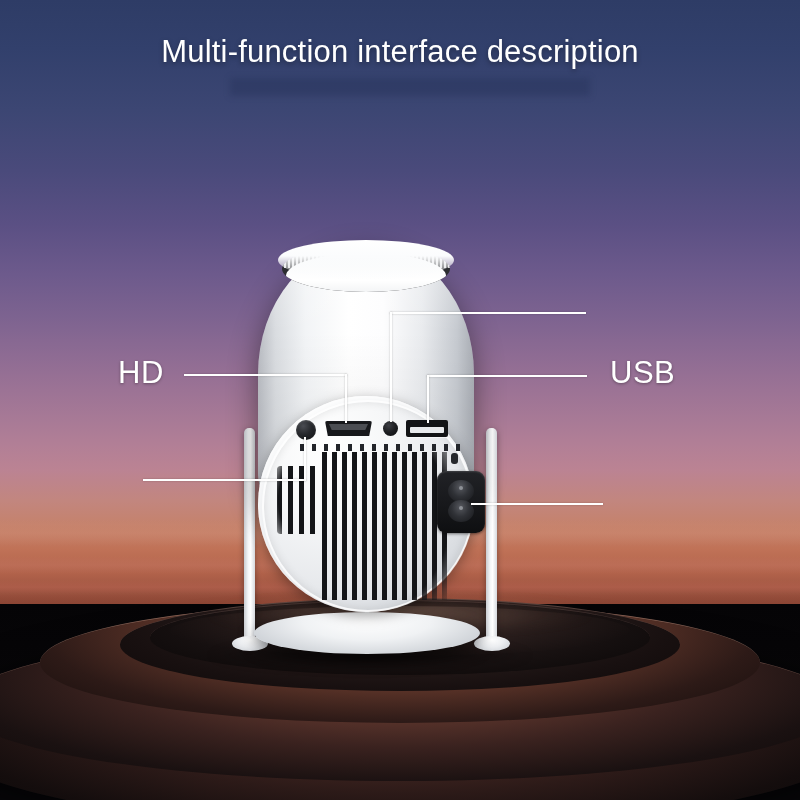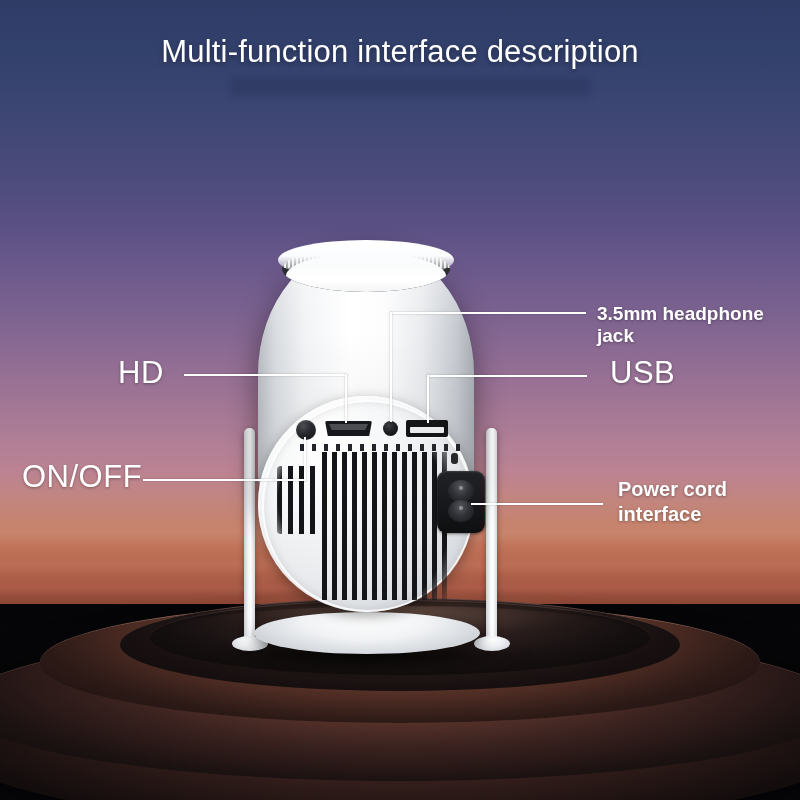--- a/index.html
+++ b/index.html
@@ -437,31 +437,27 @@
 
     <div class="socket"></div>
     <div class="socket-hole sh-top"></div>
     <div class="socket-hole sh-bot"></div>
     <div class="socket-pin sp-top"></div>
     <div class="socket-pin sp-bot"></div>
   </div>
 
   <div class="lead lead-h" style="left:390px; top:312px; width:196px;"></div>
   <div class="lead lead-v" style="left:390px; top:312px; height:110px;"></div>
-  <div class="label label-bold" style="left:597px; top:303px;">3.5mm headphone jack</div>
 
   <div class="lead lead-h" style="left:427px; top:375px; width:160px;"></div>
   <div class="lead lead-v" style="left:427px; top:375px; height:48px;"></div>
   <div class="label label-light" style="left:610px; top:355px;">USB</div>
 
   <div class="lead lead-h" style="left:471px; top:503px; width:132px;"></div>
-  <div class="label label-bold2" style="left:618px; top:477px;">Power cord
-interface</div>
 
   <div class="lead lead-h" style="left:184px; top:374px; width:163px;"></div>
   <div class="lead lead-v" style="left:345px; top:374px; height:49px;"></div>
   <div class="label label-light" style="left:118px; top:355px;">HD</div>
 
   <div class="lead lead-h" style="left:143px; top:479px; width:163px;"></div>
   <div class="lead lead-v" style="left:304px; top:437px; height:44px;"></div>
-  <div class="label label-light" style="left:22px; top:459px;">ON/OFF</div>
 
 </div>
 
 </body></html>

